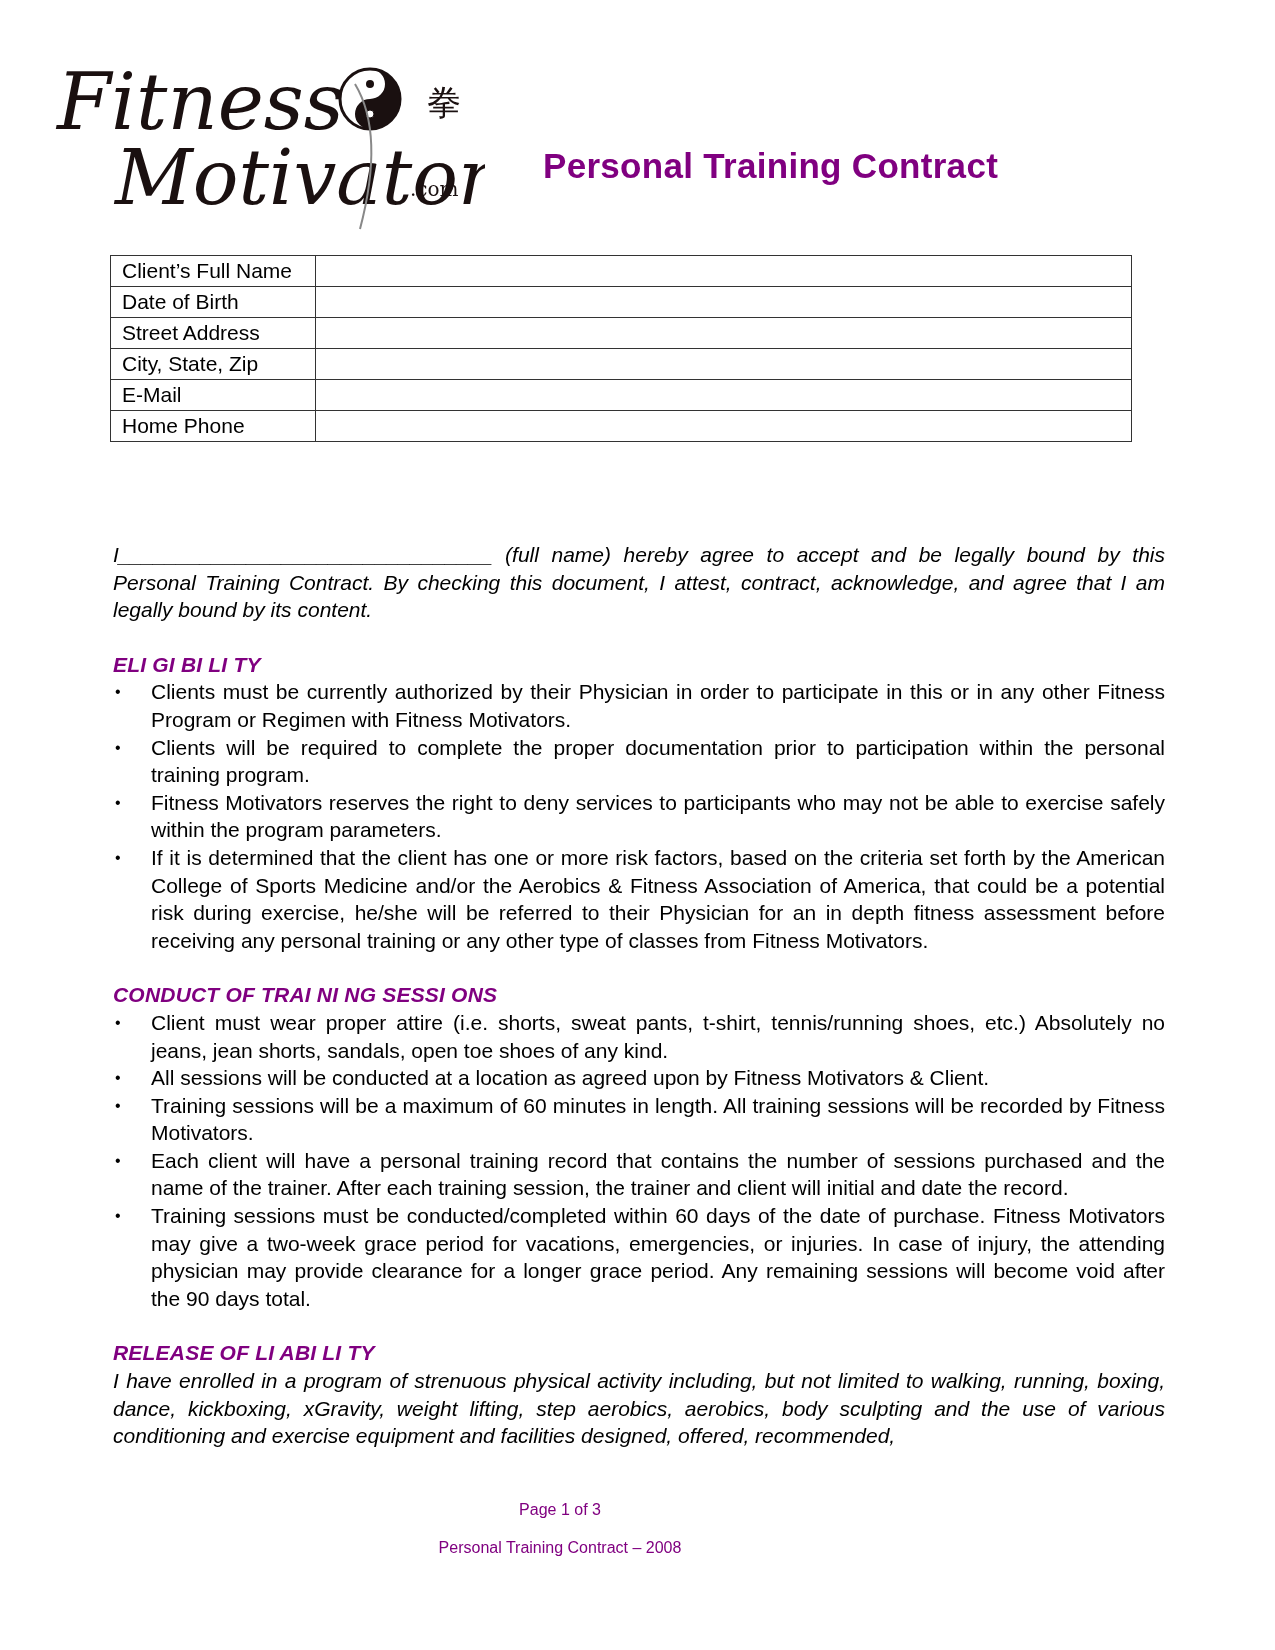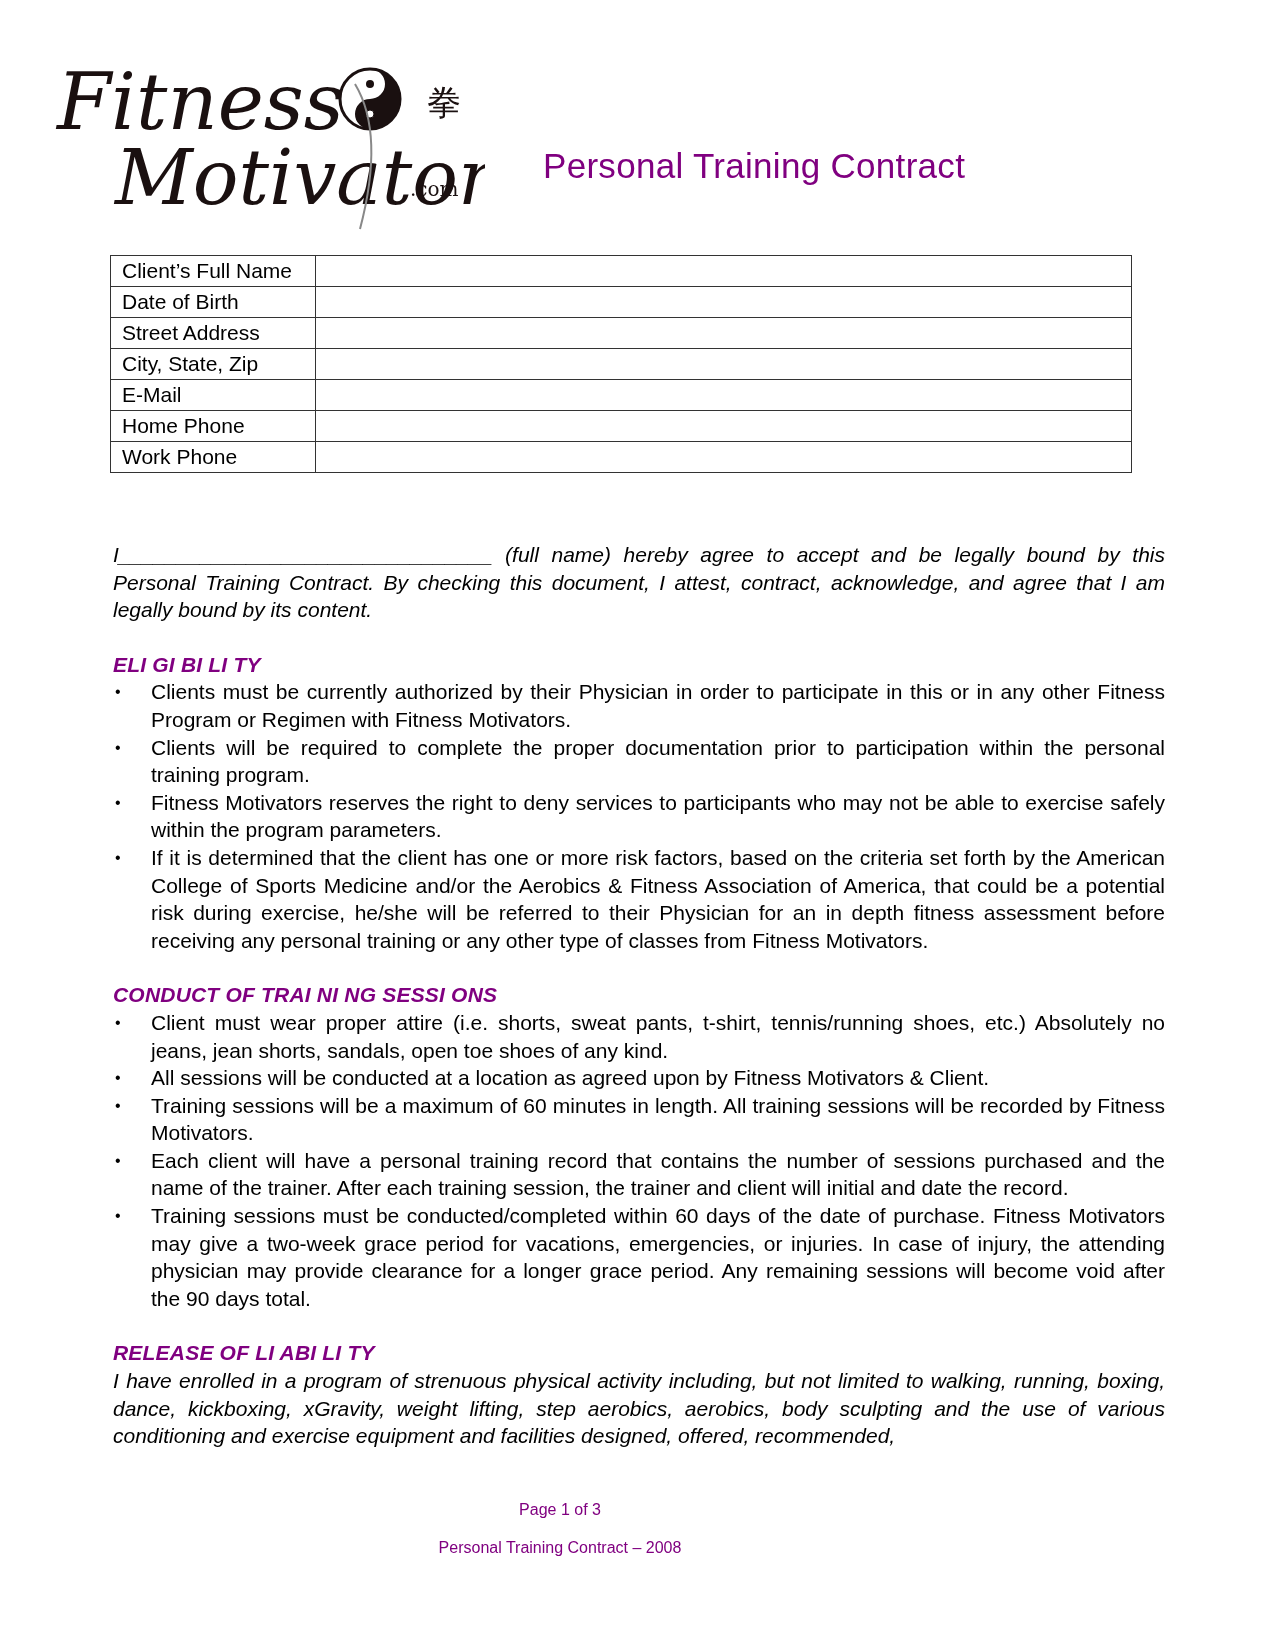--- a/index.html
+++ b/index.html
@@ -1,20 +1,20 @@
 <!DOCTYPE html>
 <html><head>
 <meta charset="utf-8">
 <style>
   html, body { margin: 0; padding: 0; background: #ffffff; }
   body { width: 1275px; height: 1650px; position: relative; overflow: hidden;
          font-family: "Liberation Sans", "DejaVu Sans", sans-serif; color: #000; }
   .logo { position: absolute; left: 55px; top: 54px; width: 430px; height: 180px; }
   .logo svg { width: 430px; height: 180px; display: block; }
-  .title { position: absolute; left: 543px; top: 146px; font-size: 35px; font-weight: normal;
+  .title { position: absolute; left: 543px; top: 146px; font-size: 35px; font-weight: bold;
            color: #800080; letter-spacing: 0.3px; white-space: nowrap; }
   table.info { position: absolute; left: 110px; top: 255px; width: 1022px;
                border-collapse: collapse; }
   table.info td { border: 1.5px solid #333; height: 30px; padding: 0 0 0 11px;
                   font-size: 21px; line-height: 30px; vertical-align: middle; }
   table.info td.lbl { width: 193px; }
   table.info td.val { padding: 0; }
   .content { position: absolute; left: 113px; top: 541px; width: 1052px;
              font-size: 21px; line-height: 27.6px; }
   .para { text-align: justify; margin: 0; font-style: italic; }
@@ -67,24 +67,20 @@
       <td class="val"></td>
     </tr>
     <tr>
       <td class="lbl">E-Mail</td>
       <td class="val"></td>
     </tr>
     <tr>
       <td class="lbl">Home Phone</td>
       <td class="val"></td>
     </tr>
-    <tr>
-      <td class="lbl">Work Phone</td>
-      <td class="val"></td>
-    </tr>
   </tbody>
 </table>
 
 <div class="content">
   <p class="para">I________________________________ (full name) hereby agree to accept and be legally bound by this Personal Training Contract. By checking this document, I attest, contract, acknowledge, and agree that I am legally bound by its content.</p>
 
   <div class="section-head">ELI GI BI LI TY</div>
   <ul class="bullets">
     <li><span class="dot">•</span><span>Clients must be currently authorized by their Physician in order to participate in this or in any other Fitness Program or Regimen with Fitness Motivators.</span></li>
     <li><span class="dot">•</span><span>Clients will be required to complete the proper documentation prior to participation within the personal training program.</span></li>

